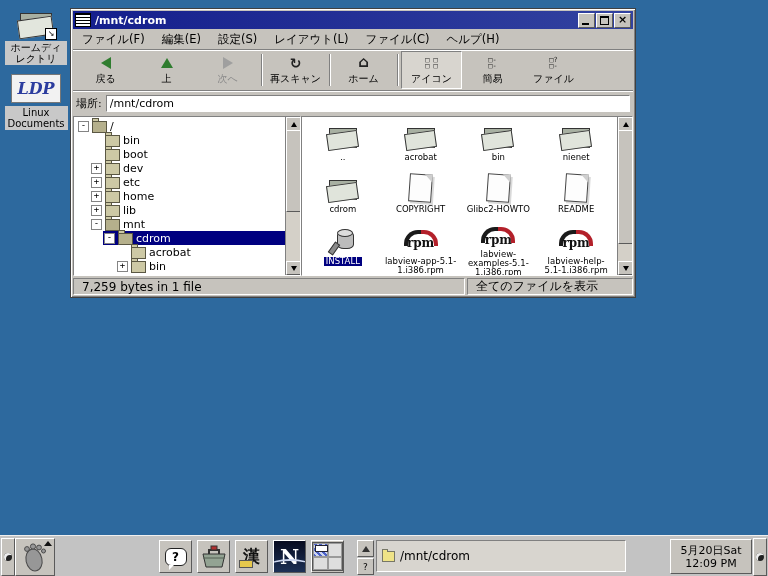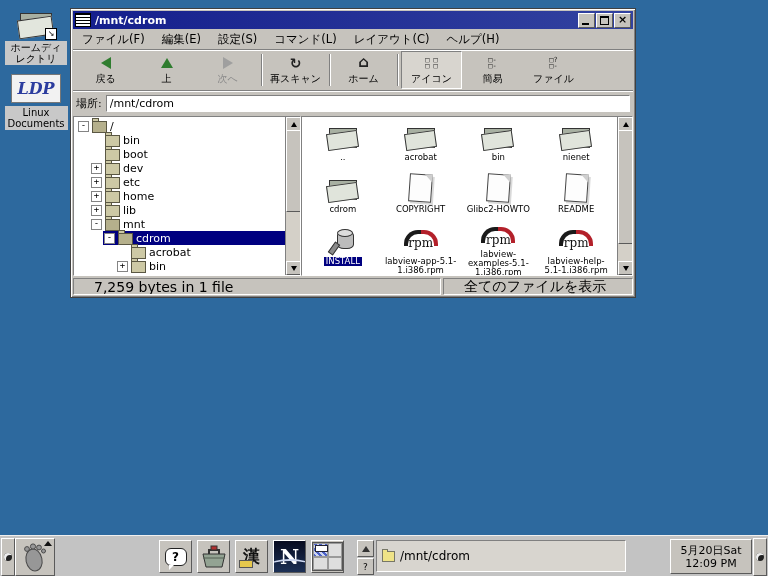--- a/index.html
+++ b/index.html
@@ -105,24 +105,24 @@
   .v-folder::after{content:"";position:absolute;left:1px;top:9px;width:29px;height:15px;background:#e0e4db;border:1px solid #333;transform:rotate(-8deg)}
   .v-doc{width:21px;height:26px;background:#fdfdfd;border:1px solid #444;transform:rotate(4deg);position:relative;box-shadow:2px 2px 0 rgba(0,0,0,.15)}
   .v-doc::before{content:"";position:absolute;top:-1px;right:-1px;border-top:8px solid #cfcfcf;border-left:8px solid transparent}
   .v-script{width:15px;height:16px;background:#bcbcbc;border:1px solid #333;border-radius:40%/25%;position:relative;margin-left:6px}
   .v-script::before{content:"";position:absolute;left:-1px;top:-3px;width:14px;height:6px;border-radius:50%;background:#ddd;border:1px solid #333}
   .v-script::after{content:"";position:absolute;left:-7px;bottom:-7px;width:4px;height:11px;background:#8a8a8a;border:1px solid #333;transform:rotate(35deg)}
   .v-rpm{flex-direction:column;align-items:center}
   .arcs{display:flex}
   .arcL{width:13px;height:12px;border-top:4px solid #1a1a1a;border-left:4px solid #1a1a1a;border-top-left-radius:14px}
   .arcR{width:13px;height:12px;border-top:4px solid #b3202a;border-right:4px solid #b3202a;border-top-right-radius:14px}
-  .rpmtext{margin-top:-10px;font-weight:normal;font-size:12px;color:#111;font-family:"DejaVu Serif",serif}
+  .rpmtext{margin-top:-10px;font-weight:bold;font-size:12px;color:#111;font-family:"DejaVu Serif",serif}
   
   .statusbar{height:17px;flex:none;display:flex;gap:2px;margin-top:2px}
-  .scell{font-size:14px;display:flex;align-items:center;padding:0 20px;white-space:nowrap;overflow:hidden;
+  .scell{font-size:12px;display:flex;align-items:center;padding:0 8px;white-space:nowrap;overflow:hidden;
          border-top:1px solid #808080;border-left:1px solid #808080;border-bottom:1px solid #fff;border-right:1px solid #fff}
   .scell.left{flex:1}.scell.right{width:148px;flex:none}
   
   .taskbar{position:absolute;left:0;bottom:0;width:768px;height:40px;background:#c3c3c3;border-top:1px solid #efefef}
   .hidebtn{position:absolute;top:2px;width:12px;height:36px;display:flex;align-items:center;justify-content:center;cursor:pointer}
   .hidebtn.l{left:1px}.hidebtn.r{right:1px}
   .hidebtn i{width:8px;height:8px;border-radius:50%;background:#222;display:block;box-shadow:inset 2px 2px 0 #eee}
   .pbtn{position:absolute;display:flex;align-items:center;justify-content:center;cursor:pointer}
   .footbtn{left:15px;top:2px;width:38px;height:36px;position:relative}
   .footbtn::after{content:"";position:absolute;right:2px;top:2px;border-left:4px solid transparent;border-right:4px solid transparent;border-bottom:5px solid #111}
@@ -174,22 +174,22 @@
     <span class="wicon"></span>
     <span class="wtitle">/mnt/cdrom</span>
     <span class="wbtn raised min"></span>
     <span class="wbtn raised max"></span>
     <span class="wbtn raised close"></span>
   </div>
   <div class="menubar">
       <span class="menu-item">ファイル(F)</span>
       <span class="menu-item">編集(E)</span>
       <span class="menu-item">設定(S)</span>
-      <span class="menu-item">コマンド(L)</span>
-      <span class="menu-item">レイアウト(C)</span>
+      <span class="menu-item">レイアウト(L)</span>
+      <span class="menu-item">ファイル(C)</span>
       <span class="menu-item">ヘルプ(H)</span>
     </div>
   <div class="toolbar">
       <div class="tbtn">
     <span class="tb-ico back"></span>
     <span class="tb-label">戻る</span>
   </div>
       <div class="tbtn">
     <span class="tb-ico up"></span>
     <span class="tb-label">上</span>

